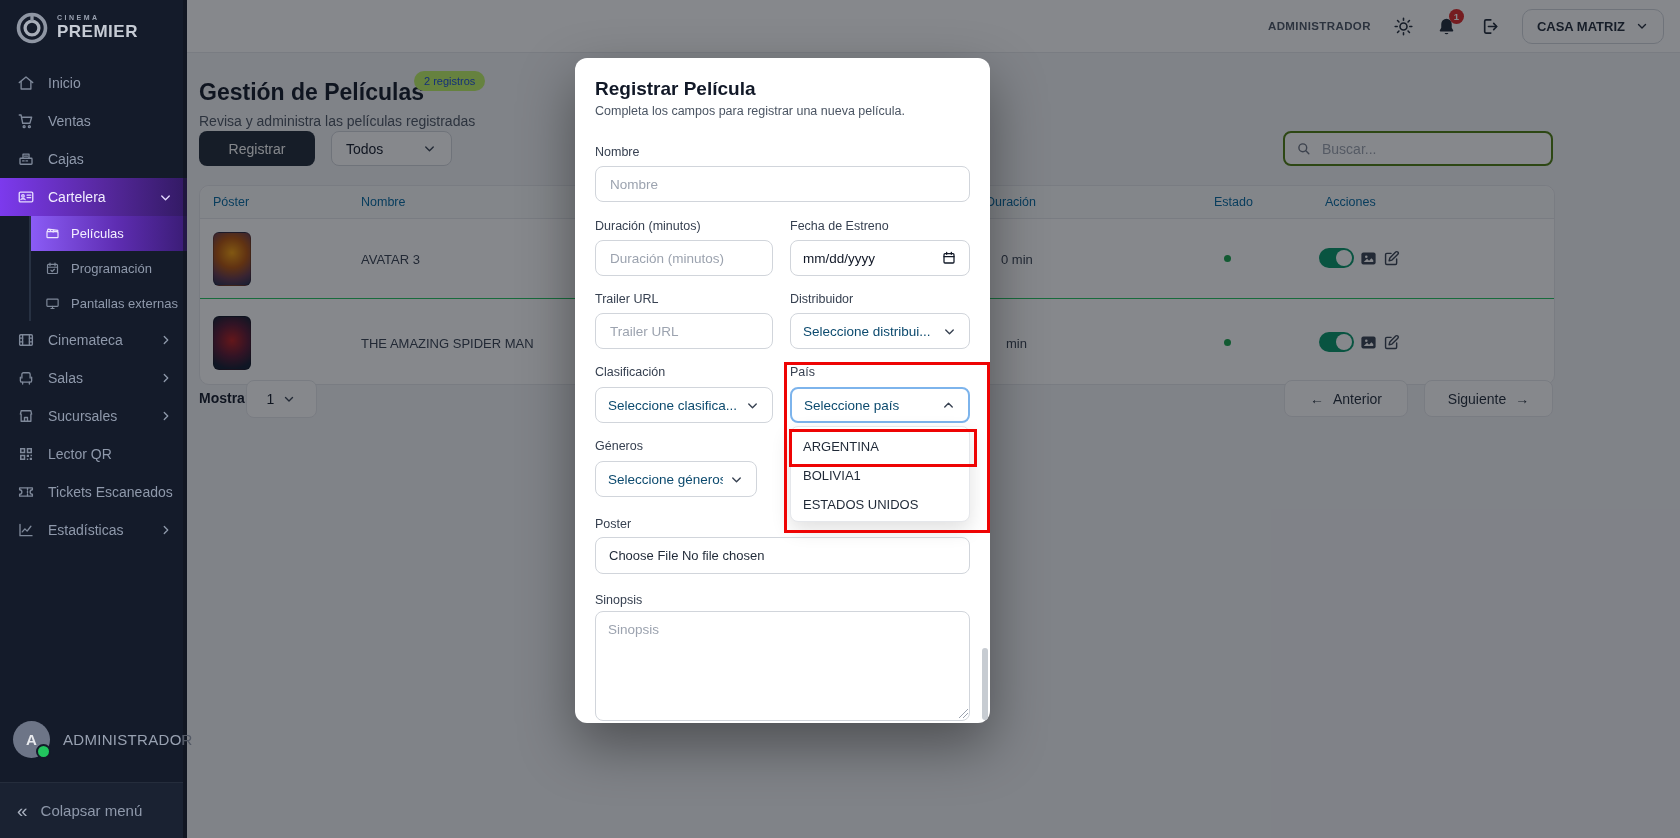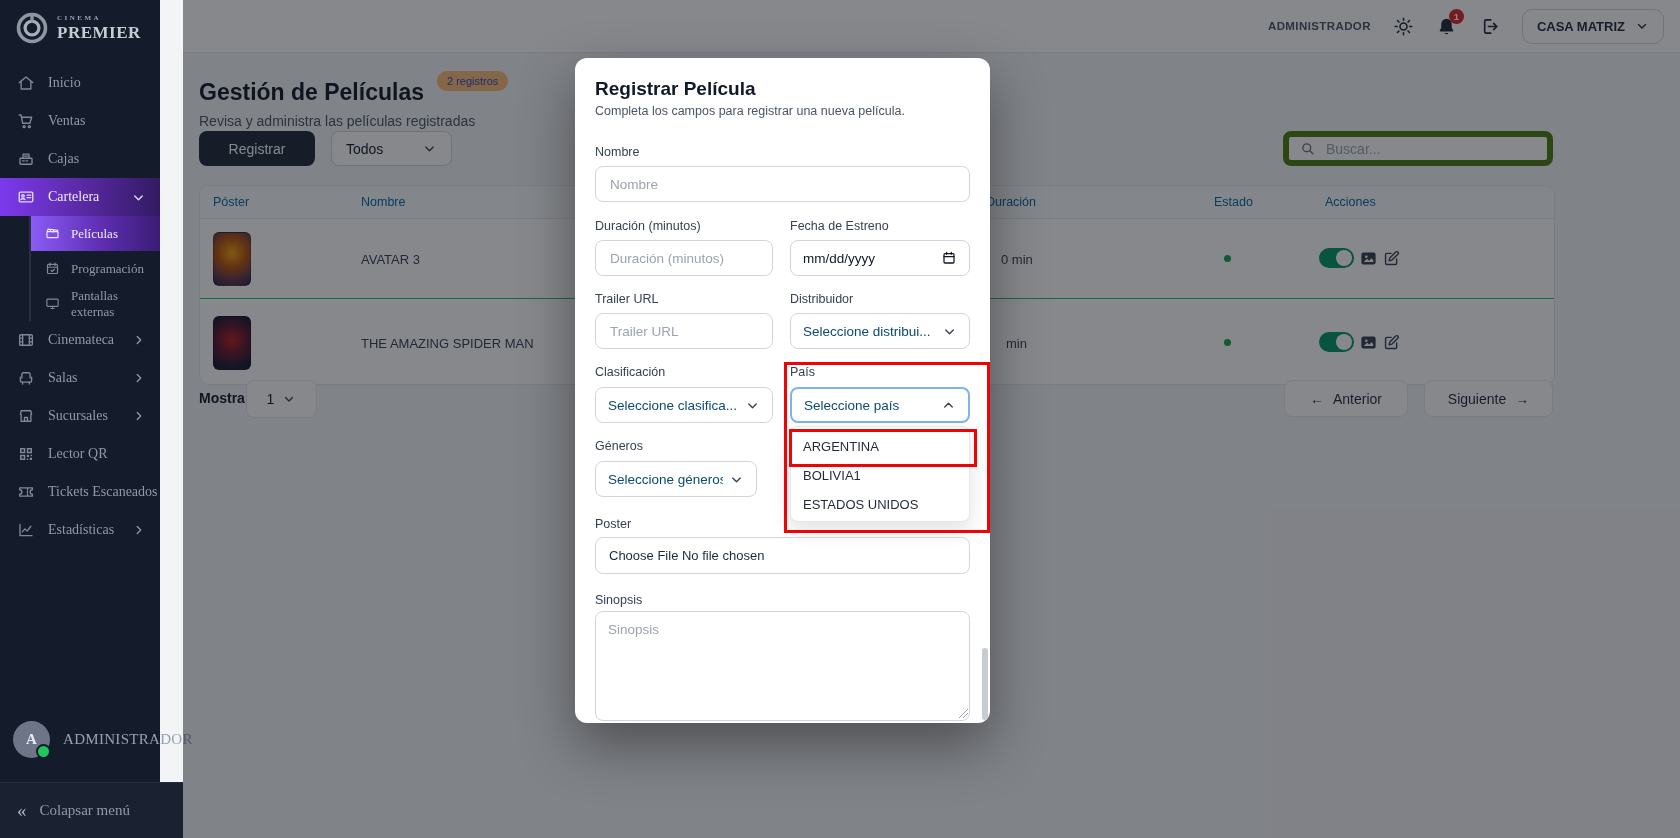--- a/index.html
+++ b/index.html
@@ -1,20 +1,20 @@
 <!DOCTYPE html>
 <html><head>
 <meta charset="utf-8">
 <style>
   html,body{margin:0;padding:0;background:#2a2f3a;font-family:"Liberation Sans","DejaVu Sans",sans-serif;}
   .screen{position:relative;width:1680px;height:838px;overflow:hidden;background:#f3f4f6;}
   svg{display:block;}
 
   
-  .sidebar{position:absolute;left:0;top:0;width:160px;height:838px;background:#141b2a;z-index:5;font-family:Liberation Serif, serif;}
+  .sidebar{position:absolute;left:0;top:0;width:187px;height:838px;background:#141b2a;z-index:5;}
   .logo{position:absolute;left:14px;top:10px;display:flex;align-items:center;gap:7px;}
   .logo-mark{width:36px;height:36px;}
   .brand-top{font-size:7px;letter-spacing:2.5px;color:#9aa2b1;font-weight:bold;}
   .brand-name{font-size:17px;font-weight:bold;color:#c6cbd4;letter-spacing:.5px;margin-top:1px;}
   .nav{position:absolute;left:0;top:64px;right:0;}
   .nav-item{display:flex;align-items:center;gap:13px;height:38px;padding-left:17px;color:#8f99ab;font-size:14px;cursor:pointer;}
   .nav-item .nic{width:18px;height:18px;color:#7e8899;flex:0 0 18px;}
   .nav-item .chev{margin-left:auto;margin-right:14px;color:#8f99ab;}
   .nav-item.active-parent{background:linear-gradient(90deg,#7c3aed 0%,#57289f 55%,#321a63 100%);color:#f1edff;}
   .nav-item.active-parent .nic,.nav-item.active-parent .chev{color:#e4dbff;}
@@ -33,25 +33,25 @@
   
   .topbar{position:absolute;left:183px;top:0;right:0;height:52px;background:#ffffff;border-bottom:1px solid #e5e7eb;}
   .topbar-right{position:absolute;right:16px;top:0;height:52px;display:flex;align-items:center;gap:22px;}
   .tb-user{font-size:11.5px;color:#4b5563;letter-spacing:.4px;font-weight:bold;}
   .tb-ic{color:#1f2937;cursor:pointer;}
   .bell-wrap{position:relative;}
   .badge{position:absolute;top:-7px;right:-7px;min-width:15px;height:15px;border-radius:8px;background:#dc2626;color:#fff;font-size:9.5px;font-weight:bold;display:flex;align-items:center;justify-content:center;padding:0 3px;box-sizing:border-box;}
   .branch-btn{display:flex;align-items:center;gap:10px;border:1px solid #d1d5db;border-radius:10px;padding:9px 14px;font-size:13px;font-weight:bold;color:#1f2937;background:#fff;cursor:pointer;}
 
   .page-title{position:absolute;left:199px;top:64px;font-size:23px;font-weight:bold;color:#111827;}
-  .records-badge{position:absolute;left:437px;top:71px;background:#fdba74;color:#1d4ed8;font-size:11px;padding:4px 10px;border-radius:999px;}
+  .records-badge{position:absolute;left:414px;top:71px;background:#bef264;color:#1d4ed8;font-size:11px;padding:4px 10px;border-radius:999px;}
   .page-sub{position:absolute;left:199px;top:99px;font-size:14px;color:#4b5563;}
   .btn-dark{position:absolute;left:199px;top:131px;width:116px;height:35px;background:#1f2937;color:#f9fafb;font-size:14px;border-radius:8px;display:flex;align-items:center;justify-content:center;cursor:pointer;}
   .btn-select{position:absolute;left:331px;top:131px;width:121px;height:35px;background:#fff;border:1px solid #d1d5db;border-radius:8px;display:flex;align-items:center;justify-content:space-between;padding:0 14px;box-sizing:border-box;font-size:14px;color:#111827;cursor:pointer;}
-  .search-box{position:absolute;left:1283px;top:131px;width:270px;height:35px;background:#fff;border:6px solid #4d7c0f;border-radius:8px;display:flex;align-items:center;padding:0 10px;box-sizing:border-box;gap:8px;}
+  .search-box{position:absolute;left:1283px;top:131px;width:270px;height:35px;background:#fff;border:2px solid #4d7c0f;border-radius:8px;display:flex;align-items:center;padding:0 10px;box-sizing:border-box;gap:8px;}
   .search-box input{border:none;outline:none;flex:1;font-size:14px;color:#111827;background:transparent;font-family:inherit;}
   .search-box input::placeholder{color:#9ca3af;}
 
   .card{position:absolute;left:199px;top:185px;width:1354px;height:198px;background:#fff;border:1px solid #e5e7eb;border-radius:10px;}
   .thead{position:absolute;left:0;top:0;right:0;height:32px;background:#f9fafb;border-bottom:1px solid #e5e7eb;border-radius:10px 10px 0 0;font-size:12.5px;color:#0369a1;}
   .th{position:absolute;top:9px;}
   .trow{position:absolute;left:0;right:0;}
   .trow + .trow{border-top:1px solid #22c55e;}
   .poster{position:absolute;left:13px;width:36px;height:52px;border-radius:6px;border:1px solid rgba(0,0,0,.25);}
   .poster-avatar{background:radial-gradient(circle at 50% 38%,#f59e0b,#b4530a 40%,#63364a 72%,#1e2a4a 100%);}

